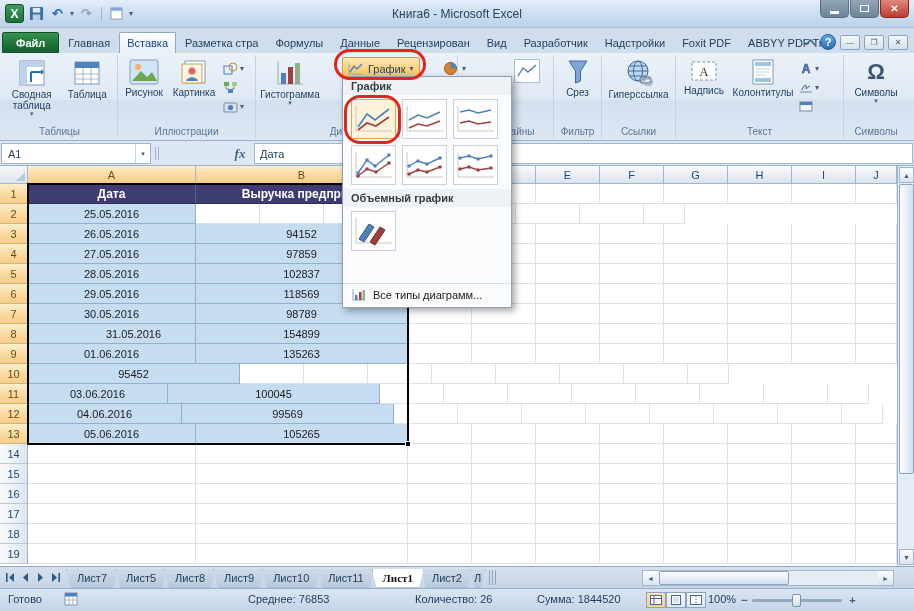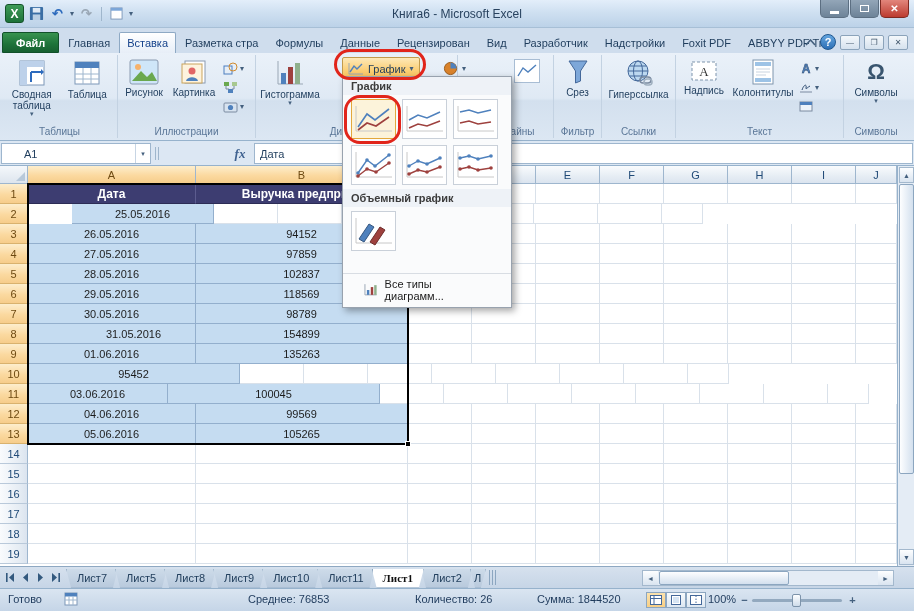--- a/index.html
+++ b/index.html
@@ -54,21 +54,21 @@
   .medbtn.hot { background:linear-gradient(#fde9b8,#fbce74 60%,#f9c45e); border:1px solid #c29b4b; }
   .smallstack { display:flex; flex-direction:column; gap:2px; padding-top:3px; }
   .smicon { display:flex; align-items:center; gap:2px; height:17px; padding:0 2px; }
   .iconbox { border:1px solid #a8bdd4; background:#fff; display:flex; align-items:center; justify-content:center; }
 
   
   .fbar { position:absolute; left:0; top:141px; right:0; height:25px; background:#dce7f3;
     border-bottom:1px solid #96b2cc; }
   .namebox { position:absolute; left:1px; top:2px; width:150px; height:21px; background:#fff;
     border:1px solid #9eb6ce; display:flex; align-items:center; }
-  .namebox .nval { padding-left:22px; flex:1; }
+  .namebox .nval { padding-left:6px; flex:1; }
   .namebox .ndrop { width:15px; height:100%; border-left:1px solid #c7d5e4; display:flex; align-items:center; justify-content:center; font-size:7px; color:#44607e;}
   .fgrip { position:absolute; left:155px; top:6px; width:6px; height:13px;
     background:repeating-linear-gradient(90deg,#9fb6cc 0 1px,transparent 1px 3px); }
   .fxbtn { position:absolute; left:228px; top:3px; width:24px; height:19px; display:flex; align-items:center; justify-content:center;
     font-family:"Liberation Serif",serif; font-style:italic; font-weight:bold; font-size:13px; color:#3f6290; }
   .fcontent { position:absolute; left:254px; top:2px; right:1px; height:21px; background:#fff;
     border:1px solid #9eb6ce; display:flex; align-items:center; padding-left:5px; }
 
   
   .grid { position:absolute; left:0; top:166px; width:897px; height:400px; background:#fff; overflow:hidden; }
@@ -102,21 +102,21 @@
     background:linear-gradient(90deg,#fdfeff,#d3e0ee); border:1px solid #8ca6c0; border-radius:2px; }
 
   
   .menu { position:absolute; left:342px; top:76px; width:170px; height:232px; background:#fafbfc;
     border:1px solid #98a2ae; box-shadow:3px 3px 7px rgba(0,0,0,.35); z-index:10; display:flex; flex-direction:column; }
   .mhdr { font-weight:bold; padding:3px 8px; background:#eef2f7; color:#3c3c3c; }
   .cgrid { display:flex; flex-wrap:wrap; gap:6px; padding:4px 8px; }
   .citem { width:45px; height:40px; border:1px solid #c9d0d9; background:#fff; display:flex; align-items:center; justify-content:center; }
   .citem.hotc { border-color:#e3a83c; background:#fcf3da; }
   .spacer { flex:1; }
-  .mitem { display:flex; align-items:center; gap:7px; padding:4px 20px 5px; border-top:1px solid #d8dde3; color:#1c1c1c; }
+  .mitem { display:flex; align-items:center; gap:7px; padding:4px 8px 5px; border-top:1px solid #d8dde3; color:#1c1c1c; }
 
   
   .redoval { position:absolute; border:3px solid #e1251b; border-radius:16px; z-index:30; pointer-events:none; }
 
   
   .sheetbar { position:absolute; left:0; top:566px; right:0; height:22px;
     background:linear-gradient(#d6e1ee,#c6d5e6); border-top:1px solid #8ea8c2; display:flex; align-items:center; }
   .snav { display:flex; gap:2px; padding:0 4px; }
   .snavbtn { width:13px; height:15px; display:flex; align-items:center; justify-content:center; }
   .stabs { display:flex; align-items:flex-start; height:20px; margin-top:2px; }
@@ -465,21 +465,21 @@
           <div class="cell" style="width: 64px;"></div>
           <div class="cell" style="width: 64px;"></div>
           <div class="cell" style="width: 64px;"></div>
           <div class="cell" style="width: 64px;"></div>
           <div class="cell" style="width: 64px;"></div>
           <div class="cell" style="width: 64px;"></div>
           <div class="cell" style="width: 64px;"></div>
           <div class="cell" style="width: 41px;"></div>
         </div>
         <div class="grow">
-          <div class="cell tsel" style="width: 142px; margin-left: 44px;">25.05.2016</div>
+          <div class="cell tsel" style="width: 168px;">25.05.2016</div>
           <div class="cell" style="width: 64px;"></div>
           <div class="cell" style="width: 64px;"></div>
           <div class="cell" style="width: 64px;"></div>
           <div class="cell" style="width: 64px;"></div>
           <div class="cell" style="width: 64px;"></div>
           <div class="cell" style="width: 64px;"></div>
           <div class="cell" style="width: 64px;"></div>
           <div class="cell" style="width: 41px;"></div>
         </div>
         <div class="grow">
@@ -583,21 +583,21 @@
           <div class="cell" style="width: 64px;"></div>
           <div class="cell" style="width: 64px;"></div>
           <div class="cell" style="width: 64px;"></div>
           <div class="cell" style="width: 64px;"></div>
           <div class="cell" style="width: 64px;"></div>
           <div class="cell" style="width: 64px;"></div>
           <div class="cell" style="width: 64px;"></div>
           <div class="cell" style="width: 41px;"></div>
         </div>
         <div class="grow">
-          <div class="cell tsel" style="width: 168px;">04.06.2016</div>
+          <div class="cell tsel" style="width: 154px;">04.06.2016</div>
           <div class="cell tsel" style="width: 212px;">99569</div>
           <div class="cell" style="width: 64px;"></div>
           <div class="cell" style="width: 64px;"></div>
           <div class="cell" style="width: 64px;"></div>
           <div class="cell" style="width: 64px;"></div>
           <div class="cell" style="width: 64px;"></div>
           <div class="cell" style="width: 64px;"></div>
           <div class="cell" style="width: 64px;"></div>
           <div class="cell" style="width: 41px;"></div>
         </div>

